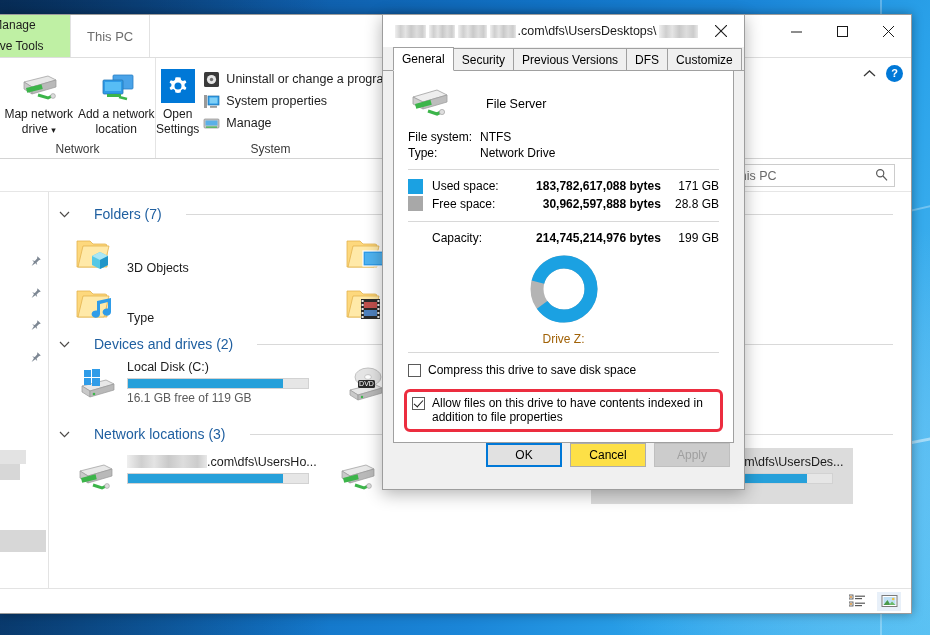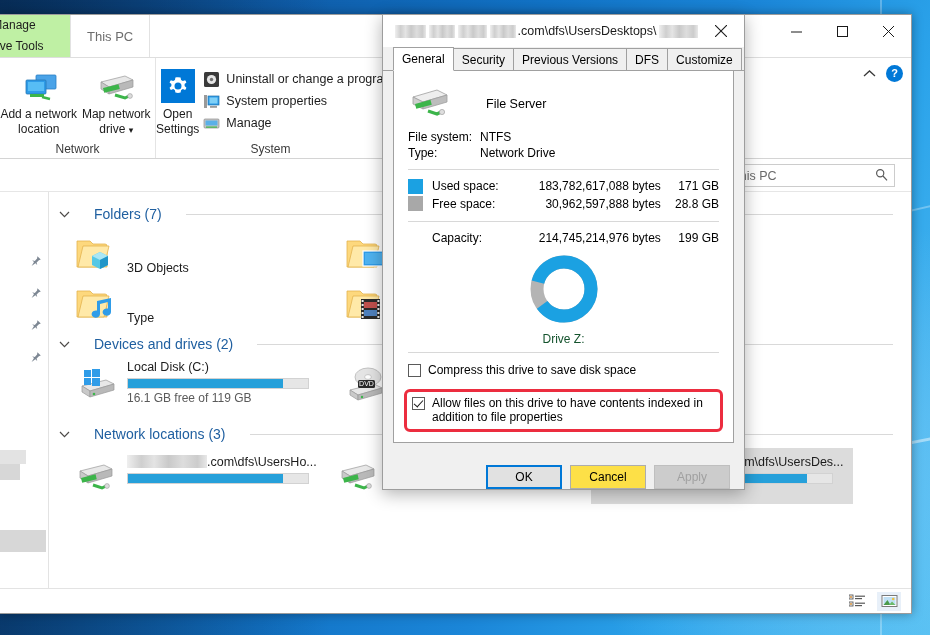--- a/index.html
+++ b/index.html
@@ -321,31 +321,31 @@
 
   .kv { display: flex; align-items: center; height: 20px; }
   .kv-key { width: 72px; font-size: 12px; color: #000; }
   .kv-val { font-size: 12px; color: #000; }
 
   .hr { height: 1px; background: #d8d8d8; margin: 8px 0; }
 
   .space-row { display: flex; align-items: center; height: 22px; }
   .swatch { width: 15px; height: 15px; flex: 0 0 15px; margin-right: 9px; }
   .sr-label { width: 92px; font-size: 12px; color: #000; }
-  .sr-bytes { width: 152px; text-align: right; font-size: 12px; color: #000; }
+  .sr-bytes { width: 152px; text-align: right; font-size: 12px; color: #000; font-weight: bold; }
   .sr-hr { width: 62px; text-align: right; font-size: 12px; color: #000; }
   .cap-row { display: flex; align-items: center; height: 22px; padding-left: 24px; }
   .cap-label { width: 92px; font-size: 12px; color: #000; }
 
   .donut-wrap {
     display: flex; flex-direction: column;
     align-items: center; justify-content: center;
     padding: 6px 0 2px 0;
   }
-  .donut-cap { font-size: 12px; color: #14532d; margin-top: 7px; }
+  .donut-cap { font-size: 12px; color: #a16207; margin-top: 7px; }
 
   .cb-row { display: flex; align-items: flex-start; gap: 7px; font-size: 12px; color: #000; }
   .cbox {
     width: 13px; height: 13px; flex: 0 0 13px;
     border: 1px solid #5a5a5a; background: #fff;
     margin-top: 1px;
     position: relative;
   }
   .cbox.checked::after {
     content: "";
@@ -357,21 +357,21 @@
   }
   .highlight-box {
     border: 3px solid #ec2d3f;
     border-radius: 6px;
     padding: 4px 6px 5px 5px;
     margin: 12px -4px 0 -4px;
   }
 
   .dlg-buttons {
     height: 46px; flex: 0 0 auto;
-    display: flex; align-items: flex-end; justify-content: flex-end;
+    display: flex; align-items: flex-start; justify-content: flex-end;
     gap: 8px; padding-right: 14px;
   }
   .dbtn {
     width: 76px; height: 24px;
     display: flex; align-items: center; justify-content: center;
     font-size: 12px; color: #000;
     background: #fde047;
     border: 1px solid #adadad;
   }
   .dbtn.focused { border: 2px solid #0078d7; background: #e1e1e1; }
@@ -415,50 +415,50 @@
             <line x1="11" y1="0" x2="0" y2="11" stroke="#1a1a1a" stroke-width="1"></line>
           </svg>
       </div>
     </div>
   </div>
 
   <div class="ribbon">
 
     <div class="ribbon-group" style="width:156px;">
       <div class="rg-body">
-        <div class="big-btn">
-          <div class="bb-ico">
-            <svg width="42" height="32" viewBox="0 0 42 32">
-              <rect x="18" y="5" width="20" height="14" rx="1" fill="#4aa3e8" stroke="#2a7fc4" stroke-width="0.8"></rect>
-              <rect x="8" y="10" width="20" height="14" rx="1" fill="#2f9ce8" stroke="#2477b5" stroke-width="0.8"></rect>
-              <rect x="10" y="12" width="16" height="9" fill="#57bdf5"></rect>
-              <rect x="12" y="24" width="14" height="3" fill="#3cb54a"></rect>
-              <path d="M24 27 L32 29" stroke="#3cb54a" stroke-width="2.4" fill="none"></path>
-            </svg>
-          </div>
-          <div class="bb-txt">
-            <span>Add a network</span><br>
-            <span>location</span>
-          </div>
-        </div>
         <div class="big-btn">
           <div class="bb-ico">
             <svg width="42" height="32" viewBox="0 0 42 32">
               <polygon points="6,12 30,6 38,10 14,17" fill="#e8e8e8" stroke="#9a9a9a" stroke-width="0.7"></polygon>
               <polygon points="6,12 14,17 14,24 6,19" fill="#c9c9c9" stroke="#9a9a9a" stroke-width="0.7"></polygon>
               <polygon points="14,17 38,10 38,17 14,24" fill="#b9b9b9" stroke="#9a9a9a" stroke-width="0.7"></polygon>
               <rect x="8" y="18" width="16" height="5" transform="rotate(-14 8 18)" fill="#3cb54a"></rect>
               <path d="M20 25 L30 28 L34 26" stroke="#3cb54a" stroke-width="3" fill="none"></path>
               <circle cx="35" cy="26" r="2.4" fill="#dcdcdc" stroke="#9a9a9a" stroke-width="0.6"></circle>
             </svg>
           </div>
           <div class="bb-txt">
             <span>Map network</span><br>
             <span>drive</span>
             <span style="font-size:9px;">▾</span>
+          </div>
+        </div>
+        <div class="big-btn">
+          <div class="bb-ico">
+            <svg width="42" height="32" viewBox="0 0 42 32">
+              <rect x="18" y="5" width="20" height="14" rx="1" fill="#4aa3e8" stroke="#2a7fc4" stroke-width="0.8"></rect>
+              <rect x="8" y="10" width="20" height="14" rx="1" fill="#2f9ce8" stroke="#2477b5" stroke-width="0.8"></rect>
+              <rect x="10" y="12" width="16" height="9" fill="#57bdf5"></rect>
+              <rect x="12" y="24" width="14" height="3" fill="#3cb54a"></rect>
+              <path d="M24 27 L32 29" stroke="#3cb54a" stroke-width="2.4" fill="none"></path>
+            </svg>
+          </div>
+          <div class="bb-txt">
+            <span>Add a network</span><br>
+            <span>location</span>
           </div>
         </div>
       </div>
       <div class="rg-label">Network</div>
     </div>
 
     <div class="ribbon-group" style="width:230px;">
       <div class="rg-body">
         <div class="big-btn" style="width:62px;">
           <div class="bb-ico">

